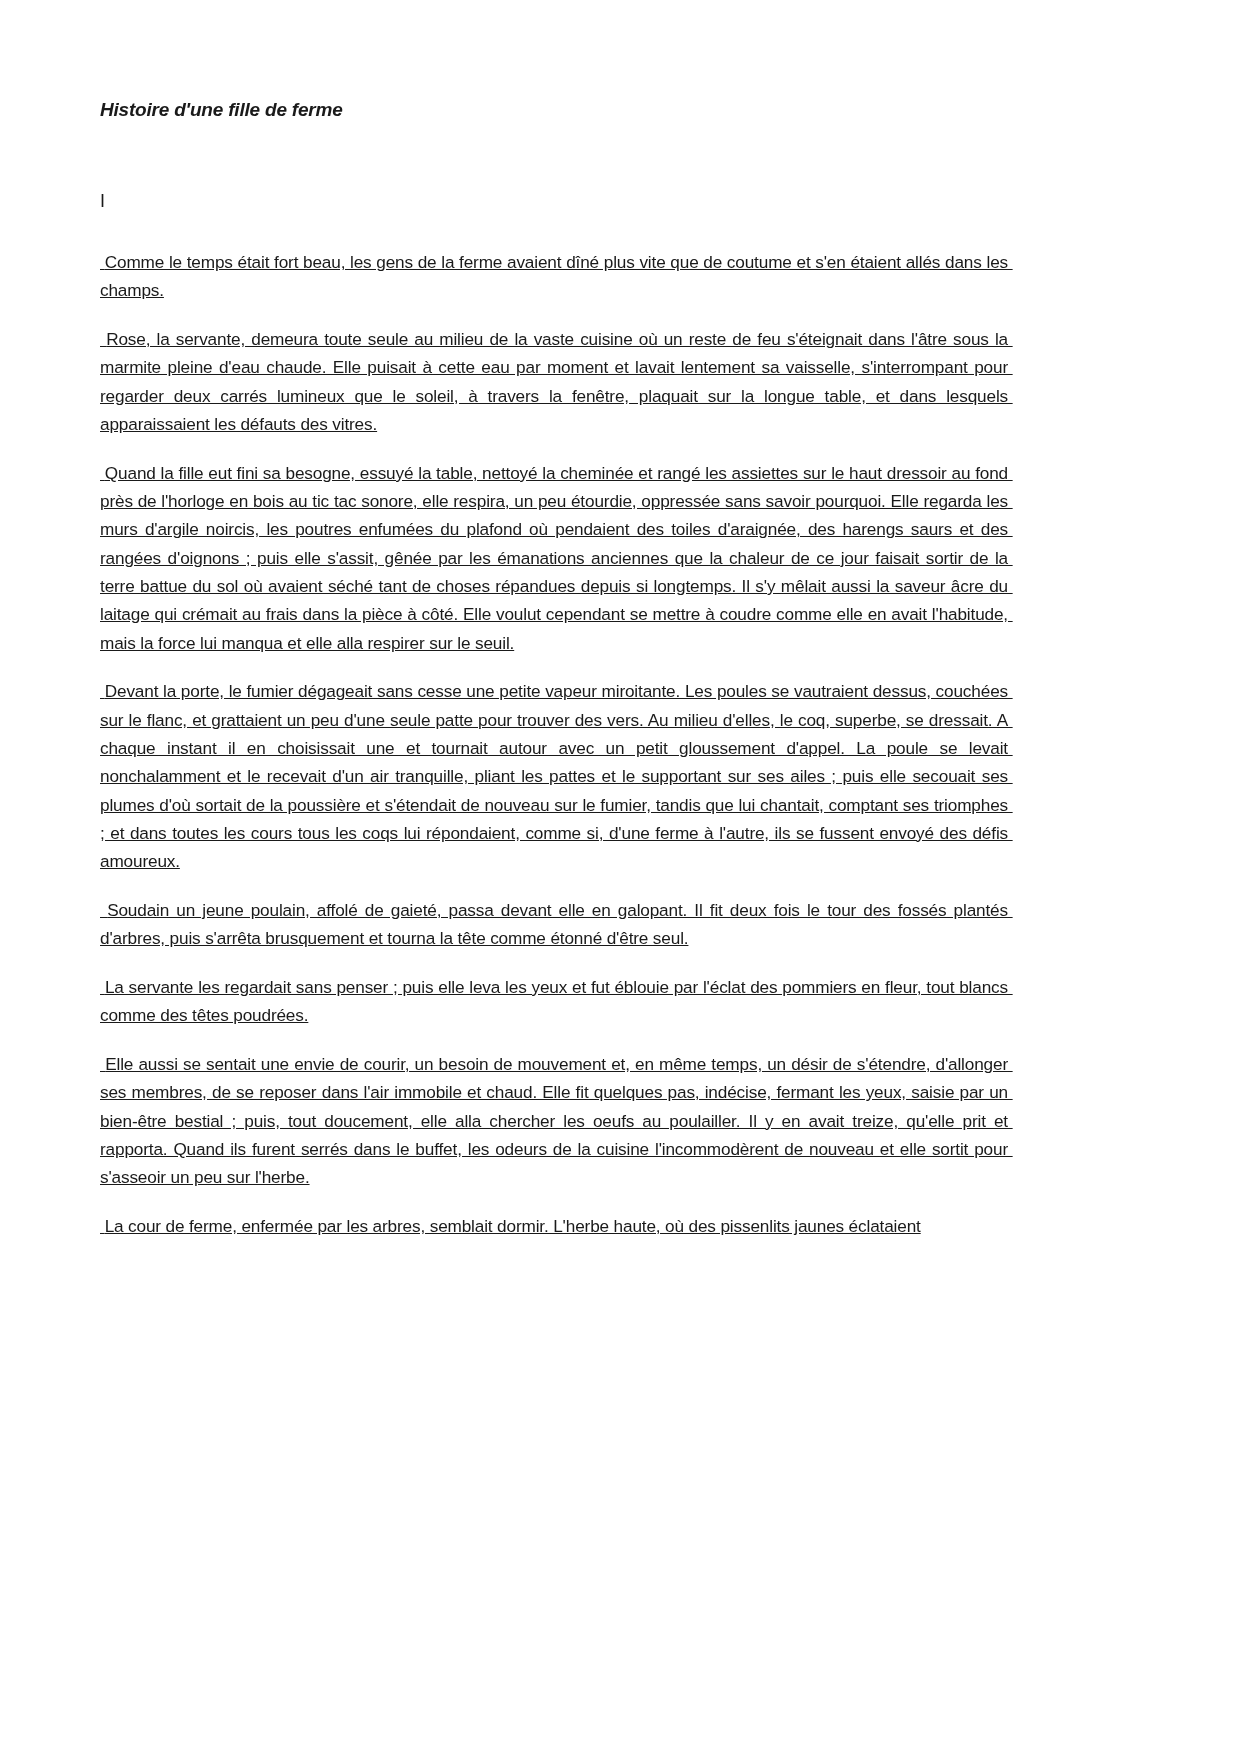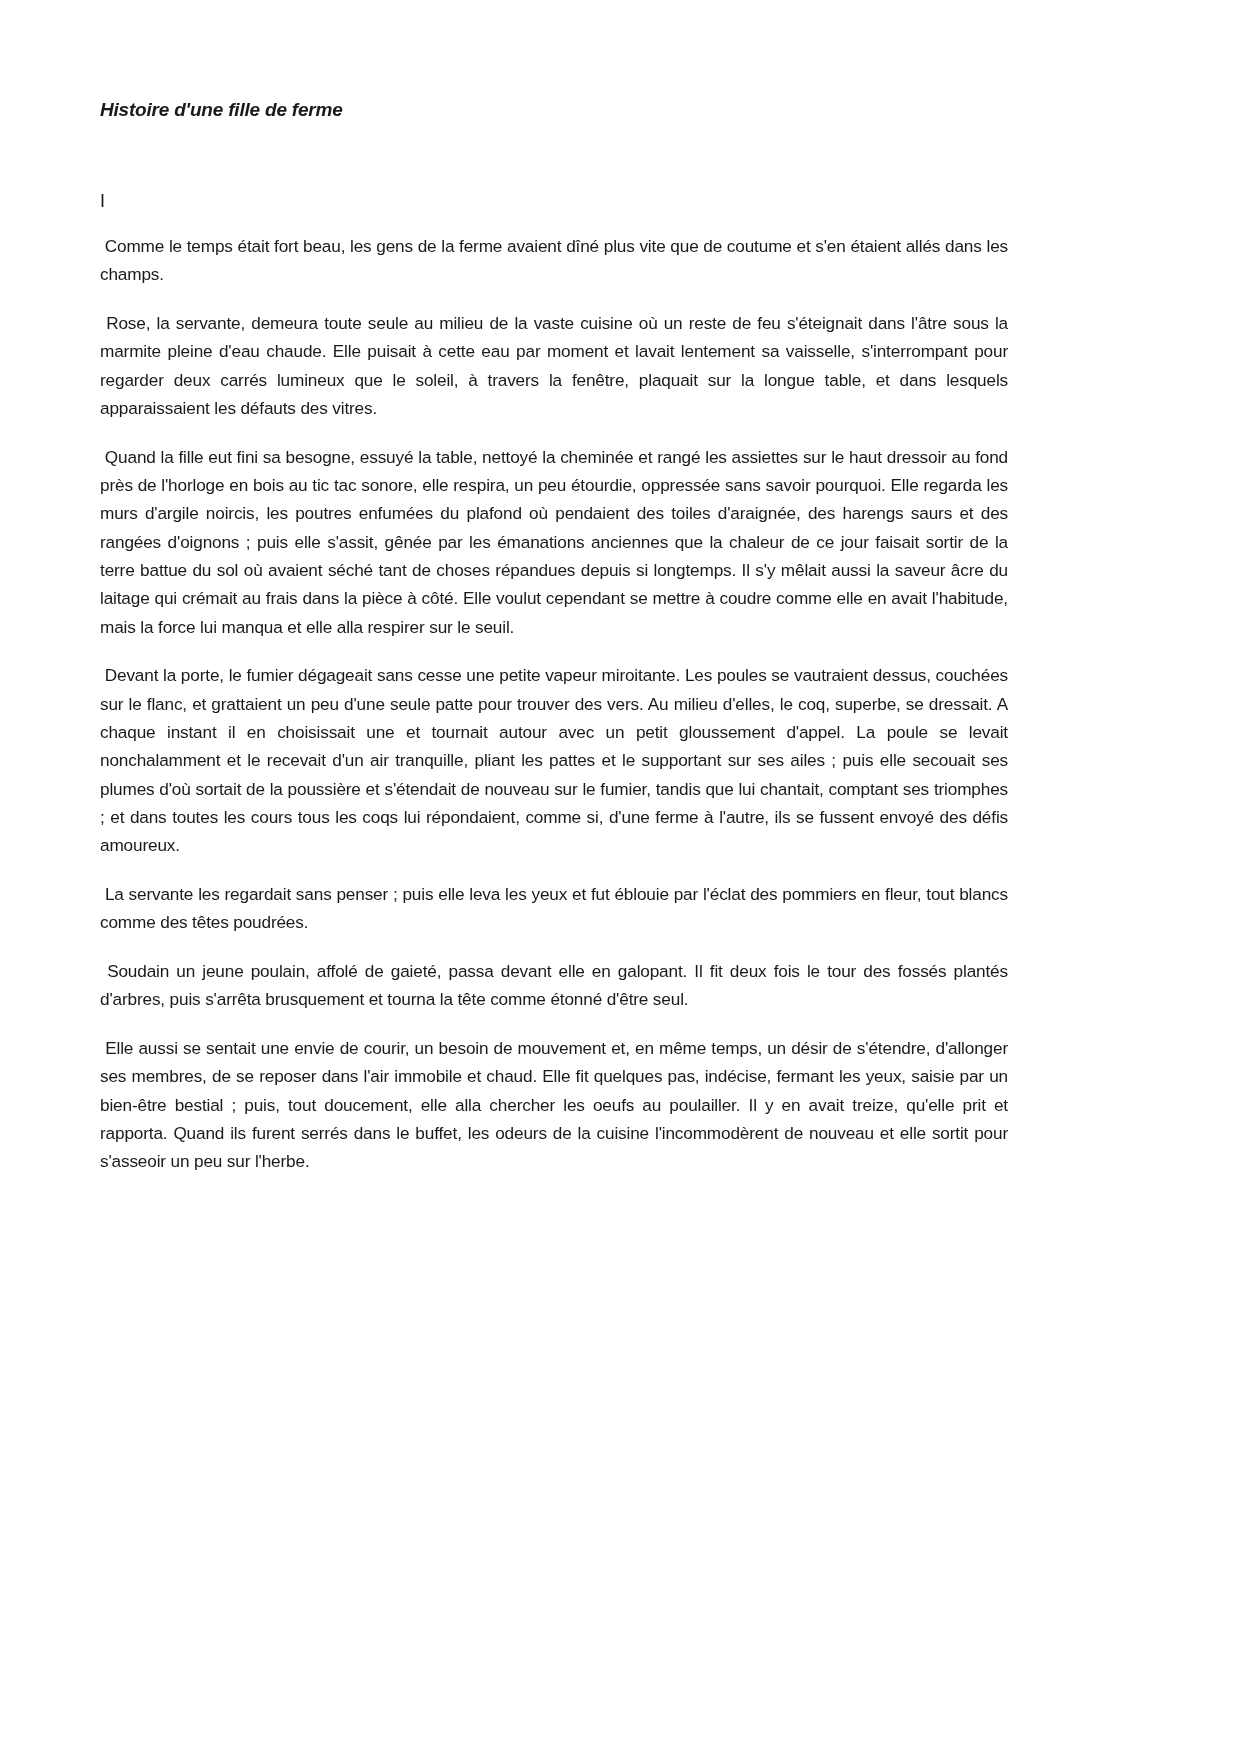--- a/index.html
+++ b/index.html
@@ -36,22 +36,23 @@
     .section-num {
       position: absolute;
       left: 100px;
       top: 191px;
       font-size: 18px;
       margin: 0;
     }
     .body-text {
       position: absolute;
       left: 100px;
-      top: 232px;
+      top: 248px;
       width: 908px;
+      text-decoration: underline;
     }
     .para {
       margin: 0 0 20.5px 0;
       font-size: 17.2px;
       line-height: 28.3px;
       text-align: justify;
       white-space: pre-wrap;
       letter-spacing: -0.15px;
       word-spacing: 0px;
     }
@@ -61,17 +62,18 @@
 
 <div class="page">
   <h1 class="title">Histoire d'une fille de ferme</h1>
   <div class="section-num">I</div>
 
   <div class="body-text">
     <p class="para"> Comme le temps était fort beau, les gens de la ferme avaient dîné plus vite que de coutume et s'en étaient allés dans les champs.</p>
     <p class="para"> Rose, la servante, demeura toute seule au milieu de la vaste cuisine où un reste de feu s'éteignait dans l'âtre sous la marmite pleine d'eau chaude. Elle puisait à cette eau par moment et lavait lentement sa vaisselle, s'interrompant pour regarder deux carrés lumineux que le soleil, à travers la fenêtre, plaquait sur la longue table, et dans lesquels apparaissaient les défauts des vitres.</p>
     <p class="para"> Quand la fille eut fini sa besogne, essuyé la table, nettoyé la cheminée et rangé les assiettes sur le haut dressoir au fond près de l'horloge en bois au tic tac sonore, elle respira, un peu étourdie, oppressée sans savoir pourquoi. Elle regarda les murs d'argile noircis, les poutres enfumées du plafond où pendaient des toiles d'araignée, des harengs saurs et des rangées d'oignons ; puis elle s'assit, gênée par les émanations anciennes que la chaleur de ce jour faisait sortir de la terre battue du sol où avaient séché tant de choses répandues depuis si longtemps. Il s'y mêlait aussi la saveur âcre du laitage qui crémait au frais dans la pièce à côté. Elle voulut cependant se mettre à coudre comme elle en avait l'habitude, mais la force lui manqua et elle alla respirer sur le seuil.</p>
     <p class="para"> Devant la porte, le fumier dégageait sans cesse une petite vapeur miroitante. Les poules se vautraient dessus, couchées sur le flanc, et grattaient un peu d'une seule patte pour trouver des vers. Au milieu d'elles, le coq, superbe, se dressait. A chaque instant il en choisissait une et tournait autour avec un petit gloussement d'appel. La poule se levait nonchalamment et le recevait d'un air tranquille, pliant les pattes et le supportant sur ses ailes ; puis elle secouait ses plumes d'où sortait de la poussière et s'étendait de nouveau sur le fumier, tandis que lui chantait, comptant ses triomphes ; et dans toutes les cours tous les coqs lui répondaient, comme si, d'une ferme à l'autre, ils se fussent envoyé des défis amoureux.</p>
+    <p class="para"> Soudain un jeune poulain, affolé de gaieté, passa devant elle en galopant. Il fit deux fois le tour des fossés plantés d'arbres, puis s'arrêta brusquement et tourna la tête comme étonné d'être seul.</p>
     <p class="para"> La servante les regardait sans penser ; puis elle leva les yeux et fut éblouie par l'éclat des pommiers en fleur, tout blancs comme des têtes poudrées.</p>
-    <p class="para"> Soudain un jeune poulain, affolé de gaieté, passa devant elle en galopant. Il fit deux fois le tour des fossés plantés d'arbres, puis s'arrêta brusquement et tourna la tête comme étonné d'être seul.</p>
     <p class="para"> Elle aussi se sentait une envie de courir, un besoin de mouvement et, en même temps, un désir de s'étendre, d'allonger ses membres, de se reposer dans l'air immobile et chaud. Elle fit quelques pas, indécise, fermant les yeux, saisie par un bien-être bestial ; puis, tout doucement, elle alla chercher les oeufs au poulailler. Il y en avait treize, qu'elle prit et rapporta. Quand ils furent serrés dans le buffet, les odeurs de la cuisine l'incommodèrent de nouveau et elle sortit pour s'asseoir un peu sur l'herbe.</p>
+    <p class="para"> La cour de ferme, enfermée par les arbres, semblait dormir. L'herbe haute, où des pissenlits jaunes éclataient</p>
   </div>
 </div>
 
 </body></html>

